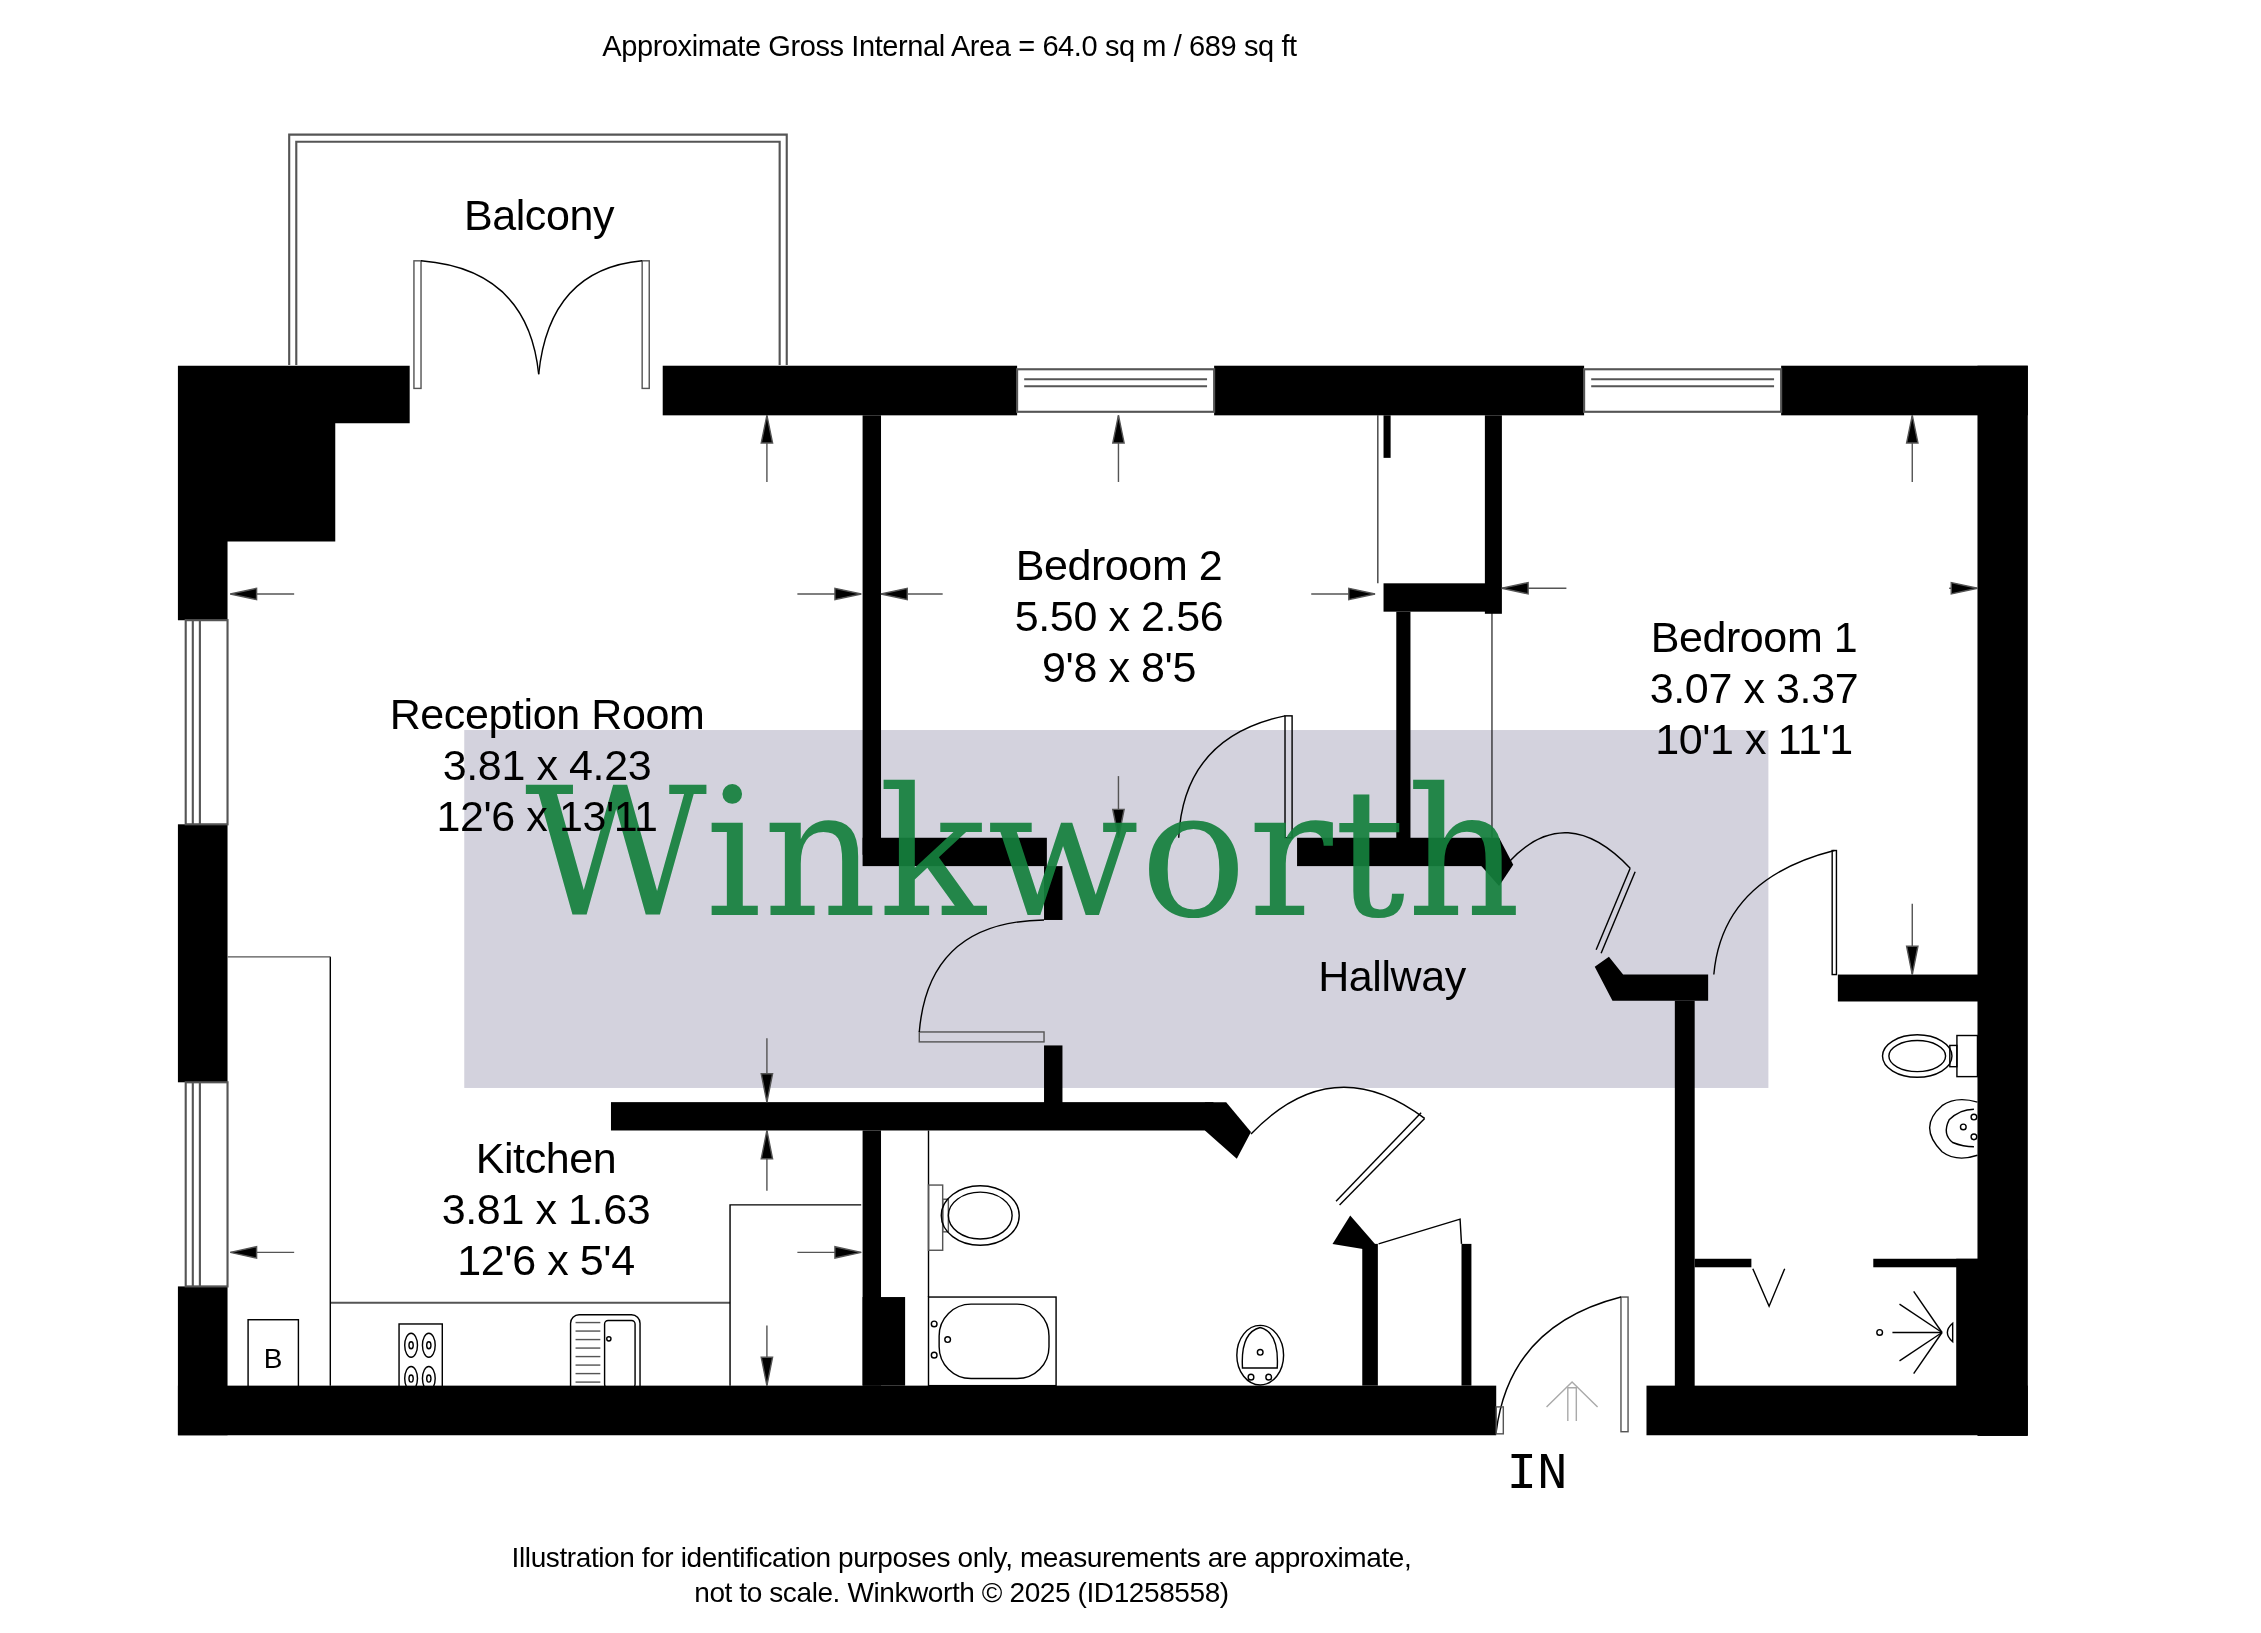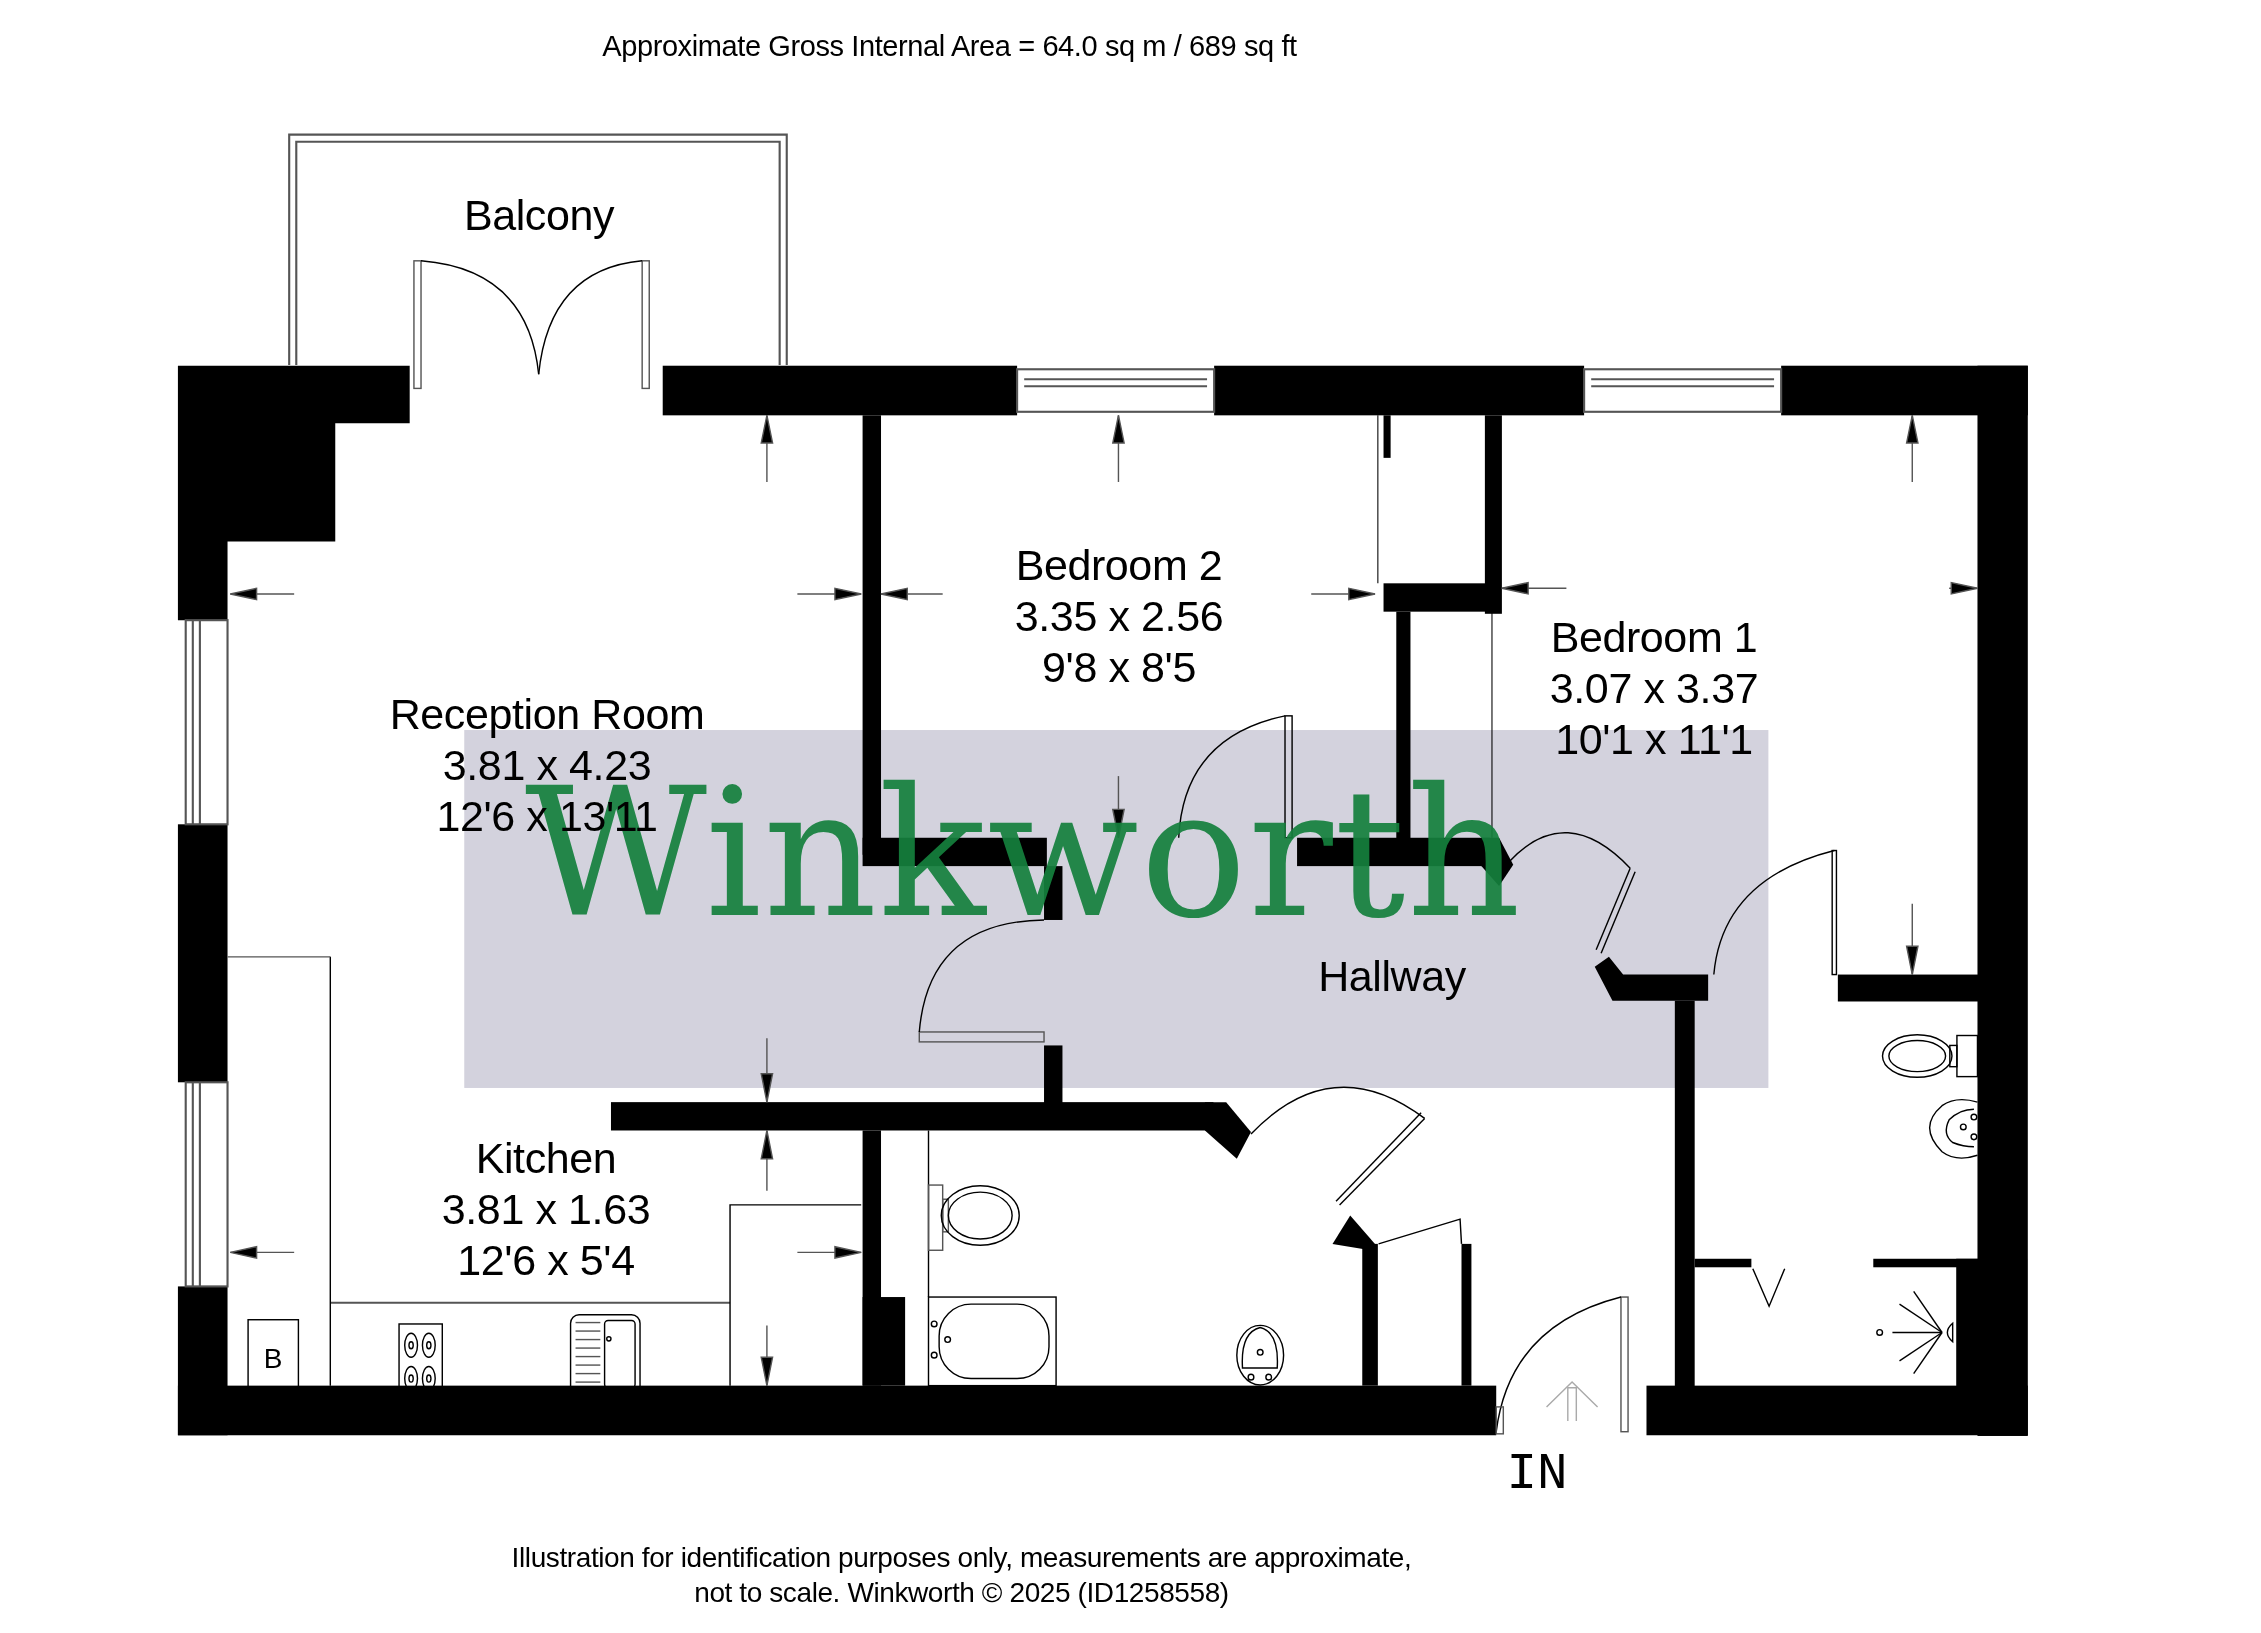--- a/index.html
+++ b/index.html
@@ -266,25 +266,25 @@
 </div>
 
 <div class="room-label" style="left:547px; top:689px;">
   <span>Reception Room</span>
   <span>3.81 x 4.23</span>
   <span>12'6 x 13'11</span>
 </div>
 
 <div class="room-label" style="left:1119px; top:540px;">
   <span>Bedroom 2</span>
-  <span>3.35 x 2.56</span>
+  <span>5.50 x 2.56</span>
   <span>9'8 x 8'5</span>
 </div>
 
-<div class="room-label" style="left:1654px; top:612px;">
+<div class="room-label" style="left:1754px; top:612px;">
   <span>Bedroom 1</span>
   <span>3.07 x 3.37</span>
   <span>10'1 x 11'1</span>
 </div>
 
 <div class="room-label" style="left:500px; top:1133px;margin-left:46px;">
   <span>Kitchen</span>
   <span>3.81 x 1.63</span>
   <span>12'6 x 5'4</span>
 </div>

